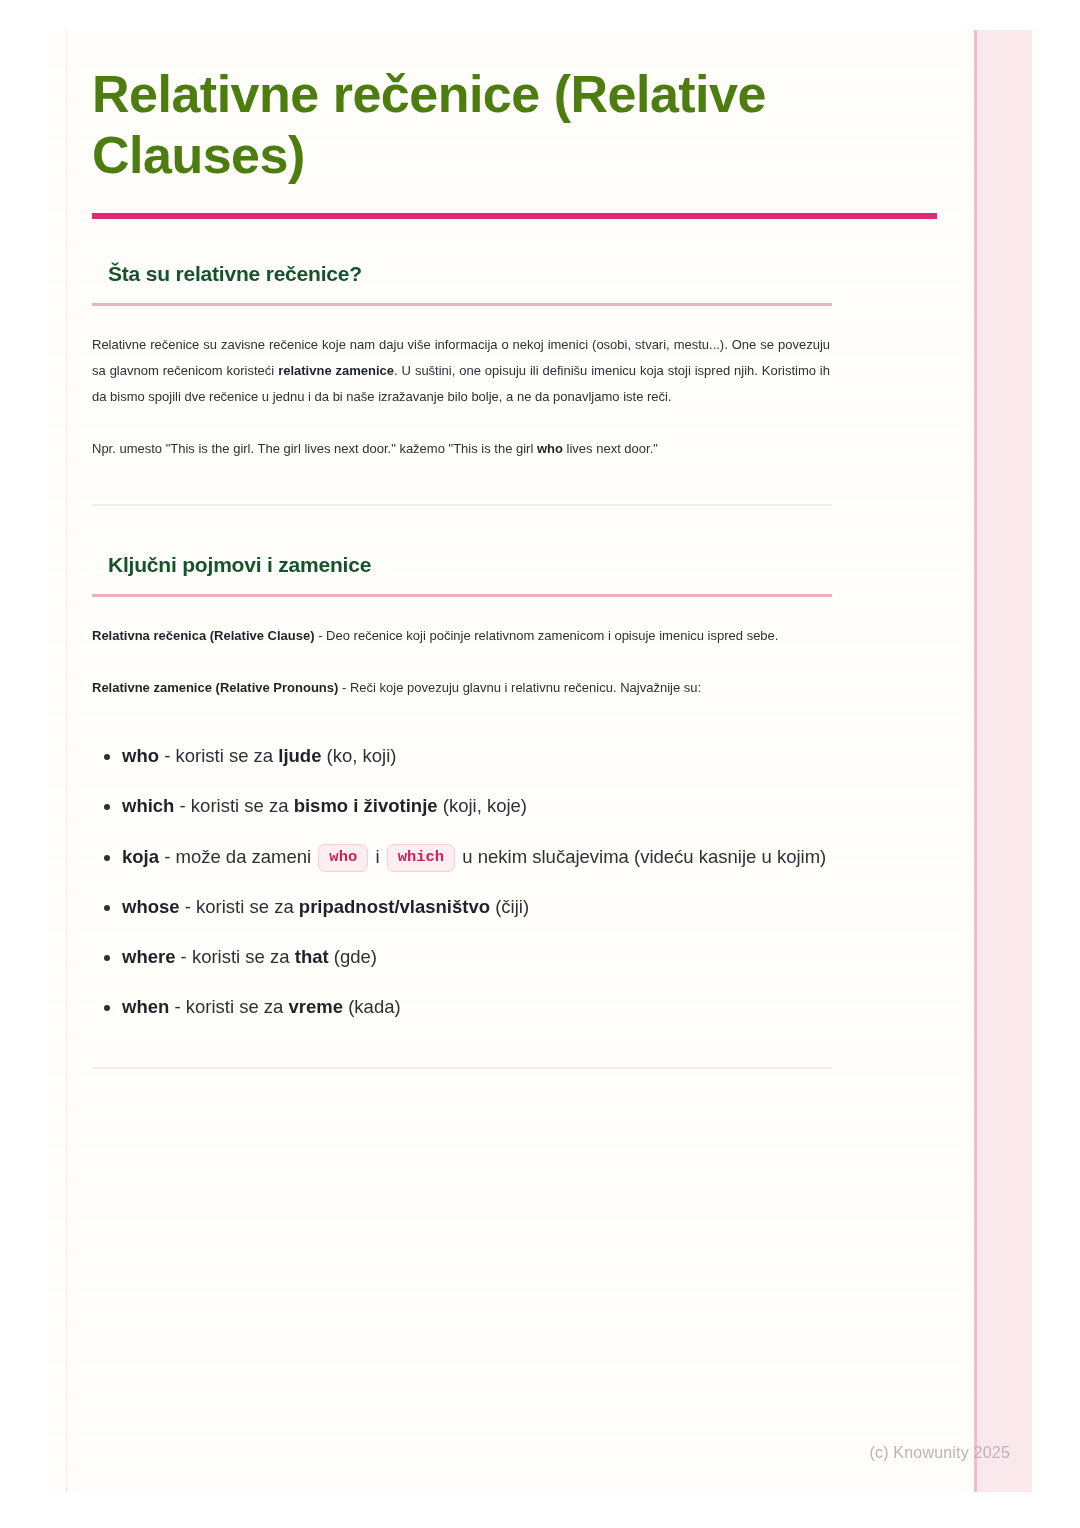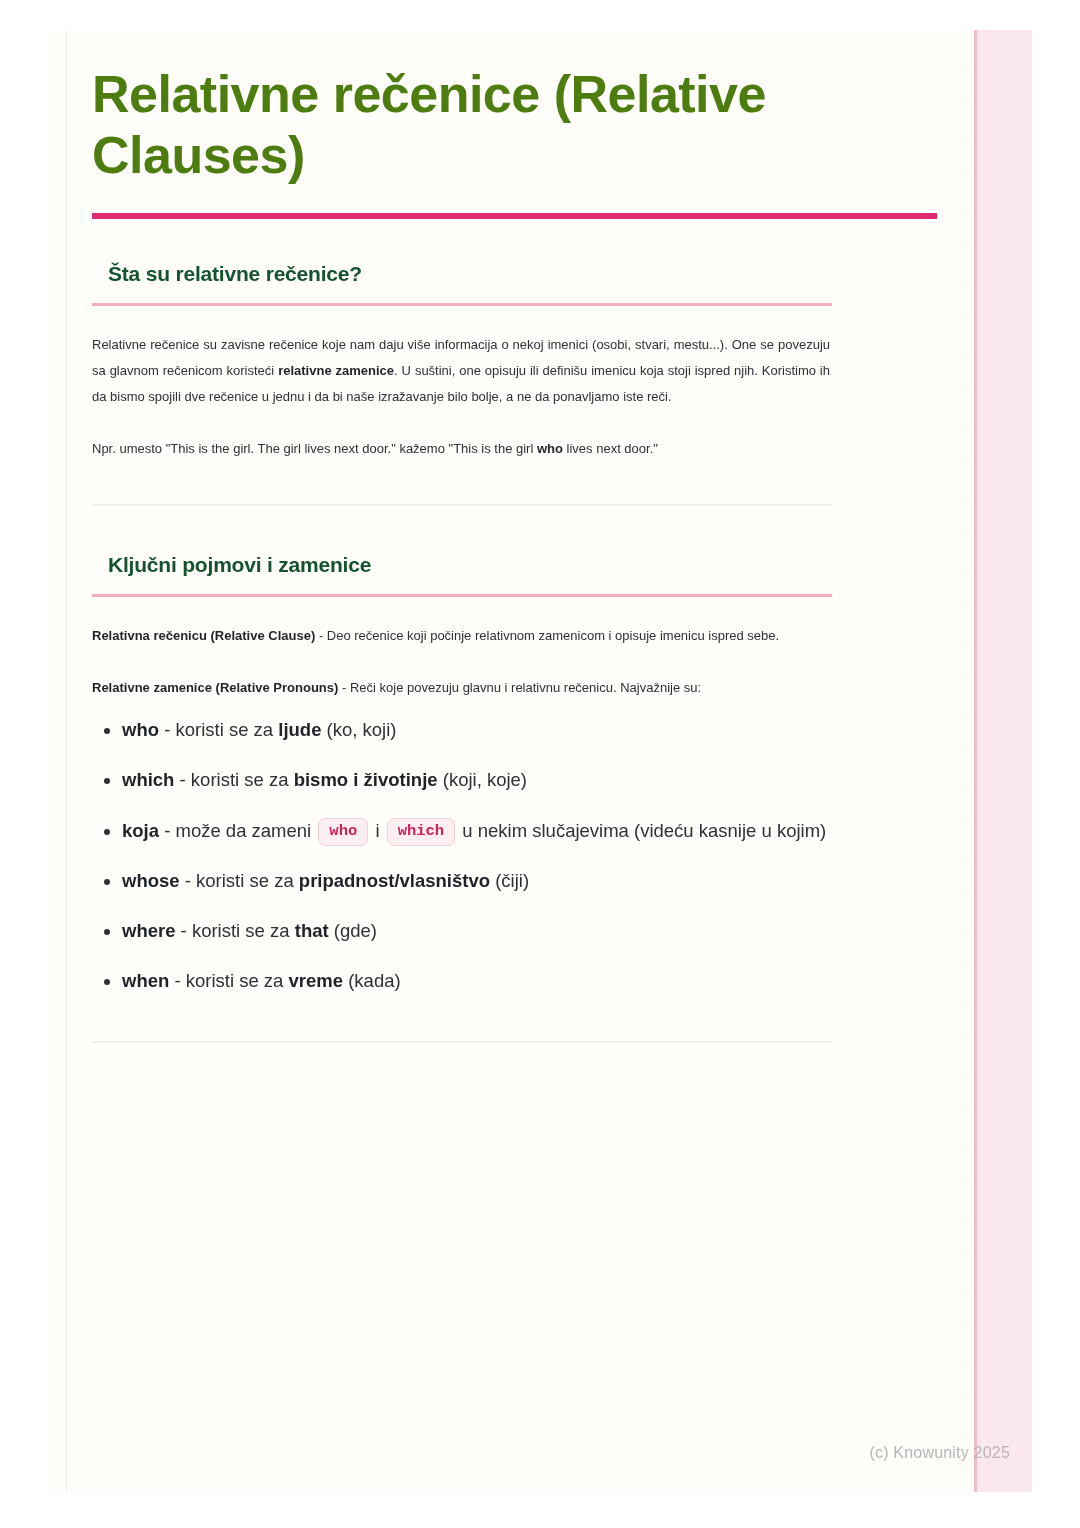--- a/index.html
+++ b/index.html
@@ -117,21 +117,21 @@
     text-align: justify;
     text-justify: inter-word;
   }
   p.body-text + p.body-text { margin-top: 26px; }
   .first-para { margin-top: 26px !important; }
 
   strong { font-weight: 700; color: #1f2329; }
 
   ul.pronoun-list {
     width: 740px;
-    margin: 12px 0 0 0;
+    margin: 38px 0 0 0;
     padding: 0 0 0 30px;
     list-style: none;
   }
   ul.pronoun-list > li {
     position: relative;
     font-size: 18.5px;
     line-height: 1.85;
     color: #2d3035;
     margin-bottom: 16px;
   }
@@ -197,21 +197,21 @@
       <div class="section-rule"></div>
       <p class="body-text first-para">Relativne rečenice su zavisne rečenice koje nam daju više informacija o nekoj imenici (osobi, stvari, mestu...). One se povezuju sa glavnom rečenicom koristeći <strong>relativne zamenice</strong>. U suštini, one opisuju ili definišu imenicu koja stoji ispred njih. Koristimo ih da bismo spojili dve rečenice u jednu i da bi naše izražavanje bilo bolje, a ne da ponavljamo iste reči.</p>
       <p class="body-text">Npr. umesto "This is the girl. The girl lives next door." kažemo "This is the girl <strong>who</strong> lives next door."</p>
     </div>
 
     <hr class="soft-divider">
 
     <div class="sec-key">
       <h2 class="section-title">Ključni pojmovi i zamenice</h2>
       <div class="section-rule"></div>
-      <p class="body-text first-para"><strong>Relativna rečenicu (Relative Clause)</strong> - Deo rečenice koji počinje relativnom zamenicom i opisuje imenicu ispred sebe.</p>
+      <p class="body-text first-para"><strong>Relativna rečenica (Relative Clause)</strong> - Deo rečenice koji počinje relativnom zamenicom i opisuje imenicu ispred sebe.</p>
       <p class="body-text"><strong>Relativne zamenice (Relative Pronouns)</strong> - Reči koje povezuju glavnu i relativnu rečenicu. Najvažnije su:</p>
 
       <ul class="pronoun-list">
         <li><strong>who</strong> - koristi se za <strong>ljude</strong> (ko, koji)</li>
         <li><strong>which</strong> - koristi se za <strong>bismo i životinje</strong> (koji, koje)</li>
         <li><strong>koja</strong> - može da zameni <code class="chip">who</code> i <code class="chip">which</code> u nekim slučajevima (videću kasnije u kojim)</li>
         <li><strong>whose</strong> - koristi se za <strong>pripadnost/vlasništvo</strong> (čiji)</li>
         <li><strong>where</strong> - koristi se za <strong>that</strong> (gde)</li>
         <li><strong>when</strong> - koristi se za <strong>vreme</strong> (kada)</li>
       </ul>

